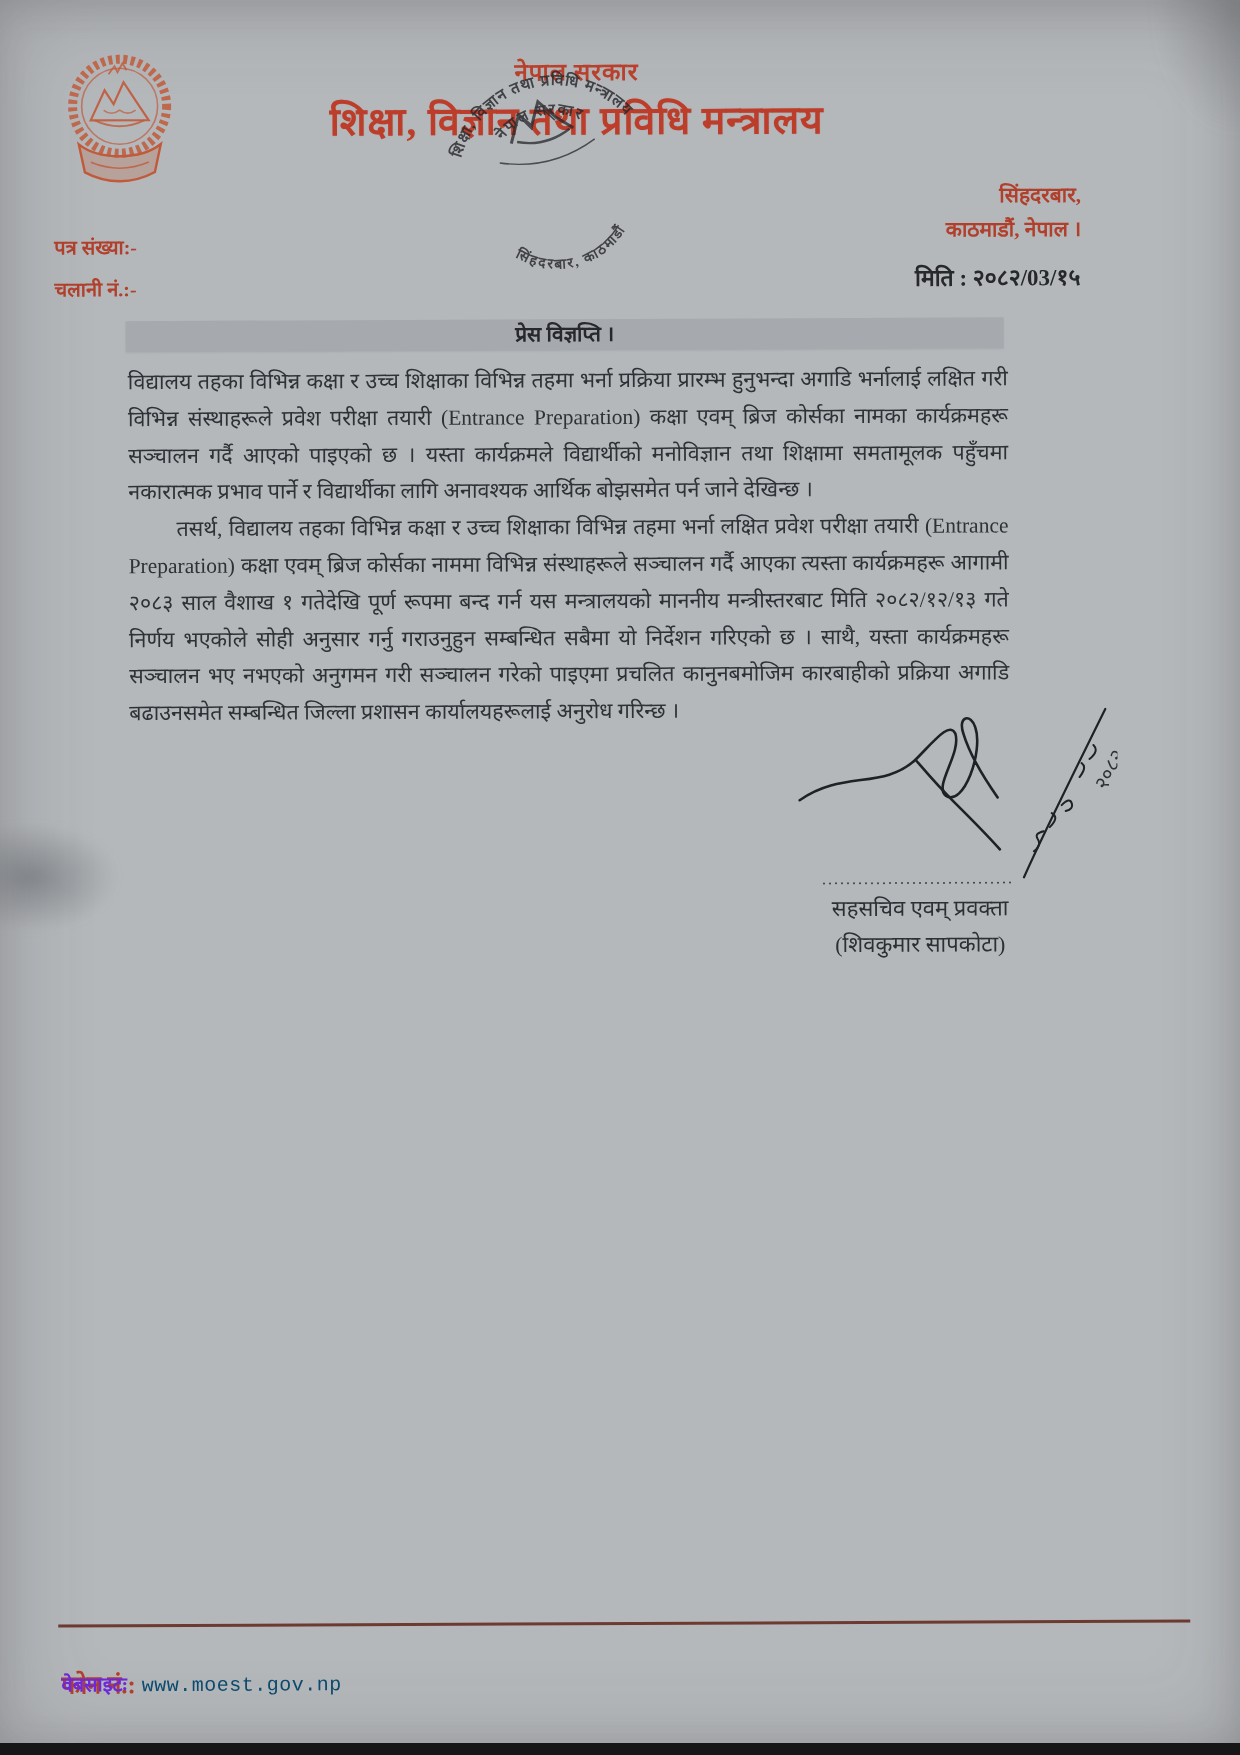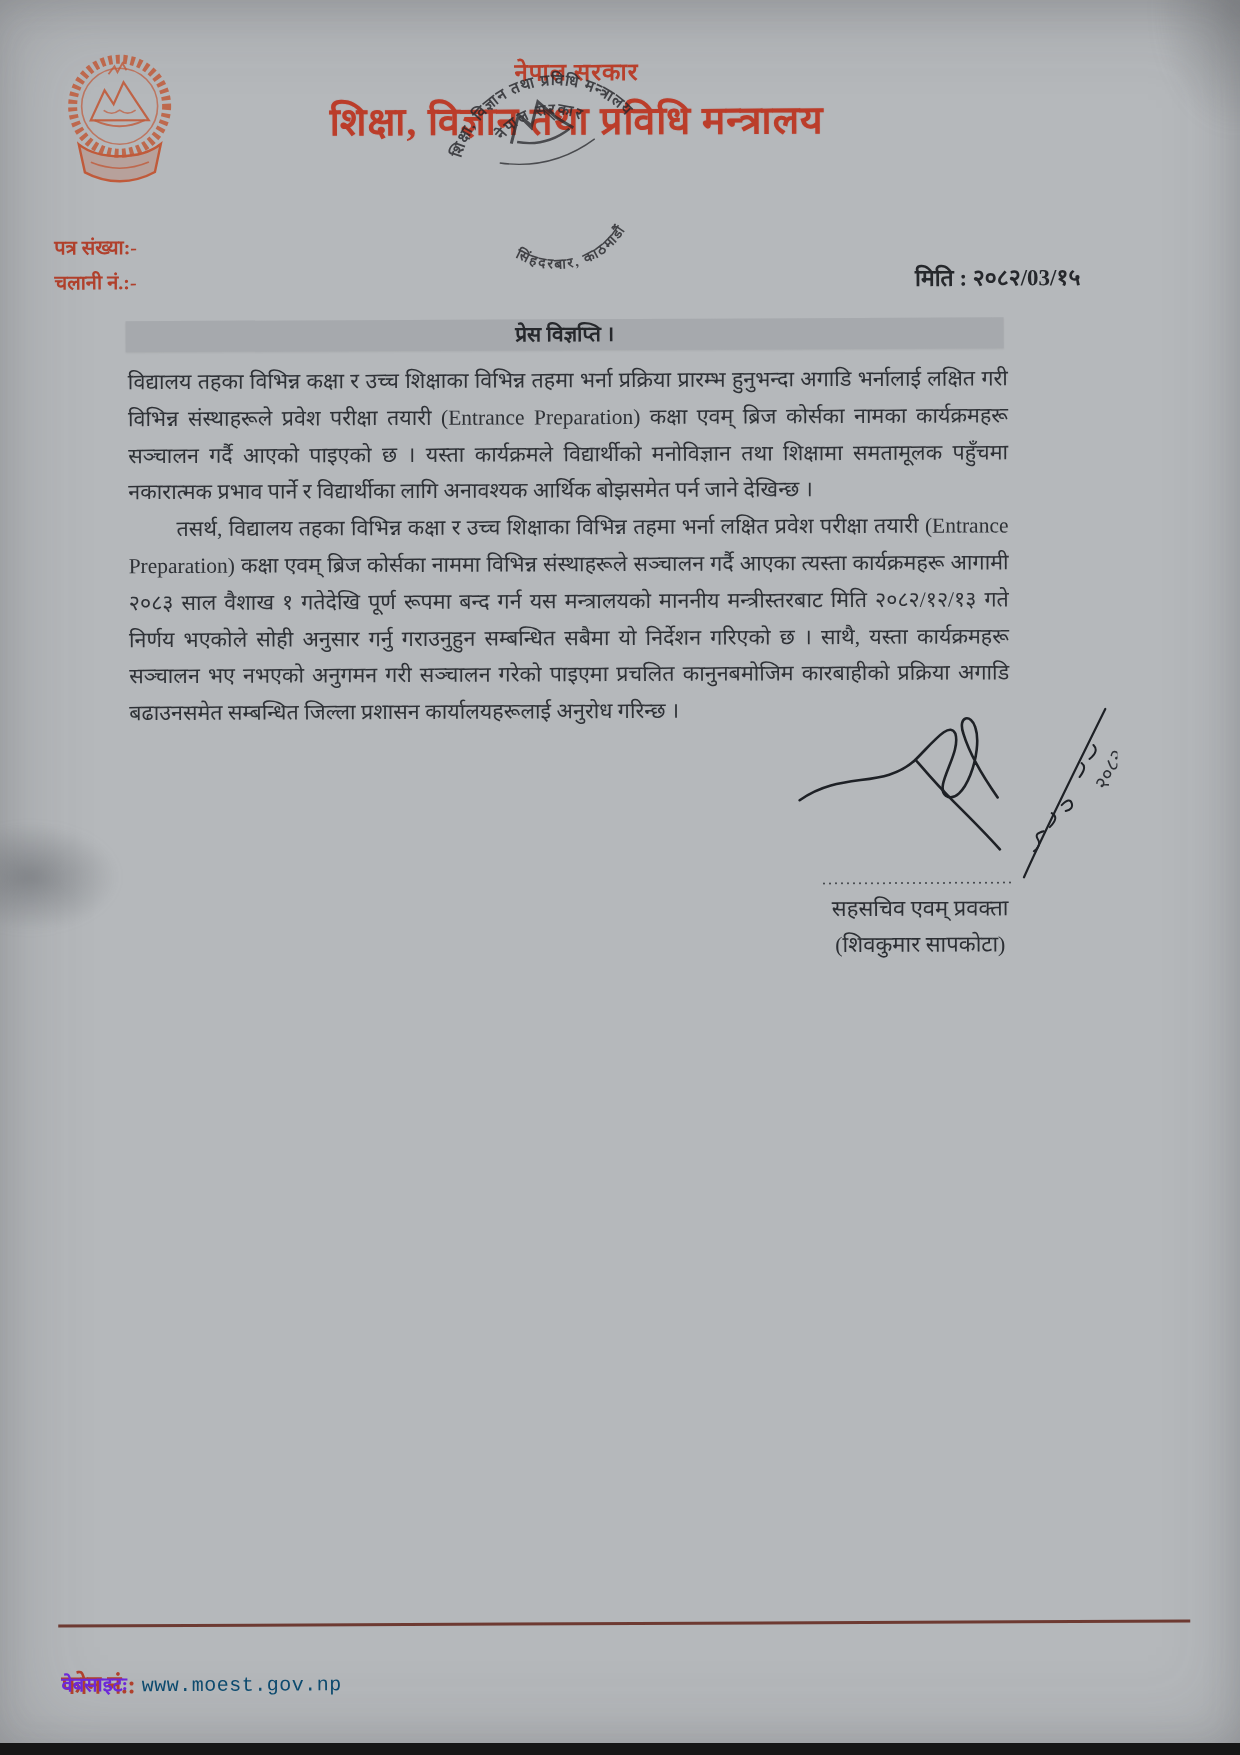--- a/index.html
+++ b/index.html
@@ -22,21 +22,21 @@
   .header-gov{
     left:80px;top:54px;width:1000px;text-align:center;
     font-size:24px;font-weight:bold;color:#b8402c;letter-spacing:1px;
   }
   .header-ministry{
     left:80px;top:92px;width:1000px;text-align:center;
     font-size:39px;font-weight:bold;color:#bb3d2a;letter-spacing:1px;
     text-shadow:0 0 1px rgba(187,61,42,.4);
   }
   .letter-no{left:57px;top:203px;font-size:20px;font-weight:bold;}
-  .dispatch-no{left:57px;top:238px;font-size:20px;font-weight:bold;}
+  .dispatch-no{left:57px;top:245px;font-size:20px;font-weight:bold;}
   .address{right:172px;top:180px;text-align:right;font-size:21px;font-weight:bold;line-height:34px;color:#b0402c;}
   .date-line{right:173px;top:262px;font-size:23px;color:#26282c;font-weight:bold;}
   .title-bar{
     left:128px;top:319px;width:878px;height:31px;
     background:#a6a9ad;
     text-align:center;line-height:31px;
     font-size:21px;font-weight:bold;color:#26282c;
     box-shadow:0 1px 2px rgba(0,0,0,.06);
   }
   .body-text{
@@ -116,20 +116,24 @@
           <path d="M 92,84 Q 119,96 146,84" stroke-width="2.4"></path>
           <path d="M 104,66 l6,10 M 126,60 l8,12" stroke-width="1.6"></path>
           <path d="M 70,100 q 49,20 98,0" stroke-width="1.4"></path>
         </g>
       </svg>
     </div>
 
     <div class="abs letter-no red">पत्र संख्या:-</div>
     <div class="abs dispatch-no red">चलानी नं.:-</div>
 
+    <div class="abs address">
+      <div>सिंहदरबार,</div>
+      <div>काठमाडौं, नेपाल ।</div>
+    </div>
 
     <div class="abs date-line">मिति : २०८२/03/१५</div>
 
     <div class="abs title-bar">प्रेस विज्ञप्ति ।</div>
 
     <div class="abs body-text">
       <p class="p1">विद्यालय तहका विभिन्न कक्षा र उच्च शिक्षाका विभिन्न तहमा भर्ना प्रक्रिया प्रारम्भ हुनुभन्दा अगाडि भर्नालाई लक्षित गरी विभिन्न संस्थाहरूले प्रवेश परीक्षा तयारी (Entrance Preparation) कक्षा एवम् ब्रिज कोर्सका नामका कार्यक्रमहरू सञ्चालन गर्दै आएको पाइएको छ । यस्ता कार्यक्रमले विद्यार्थीको मनोविज्ञान तथा शिक्षामा समतामूलक पहुँचमा नकारात्मक प्रभाव पार्ने र विद्यार्थीका लागि अनावश्यक आर्थिक बोझसमेत पर्न जाने देखिन्छ ।</p>
       <p class="p2">तसर्थ, विद्यालय तहका विभिन्न कक्षा र उच्च शिक्षाका विभिन्न तहमा भर्ना लक्षित प्रवेश परीक्षा तयारी (Entrance Preparation) कक्षा एवम् ब्रिज कोर्सका नाममा विभिन्न संस्थाहरूले सञ्चालन गर्दै आएका त्यस्ता कार्यक्रमहरू आगामी २०८३ साल वैशाख १ गतेदेखि पूर्ण रूपमा बन्द गर्न यस मन्त्रालयको माननीय मन्त्रीस्तरबाट मिति २०८२/१२/१३ गते निर्णय भएकोले सोही अनुसार गर्नु गराउनुहुन सम्बन्धित सबैमा यो निर्देशन गरिएको छ । साथै, यस्ता कार्यक्रमहरू सञ्चालन भए नभएको अनुगमन गरी सञ्चालन गरेको पाइएमा प्रचलित कानुनबमोजिम कारबाहीको प्रक्रिया अगाडि बढाउनसमेत सम्बन्धित जिल्ला प्रशासन कार्यालयहरूलाई अनुरोध गरिन्छ ।</p>
     </div>
 

